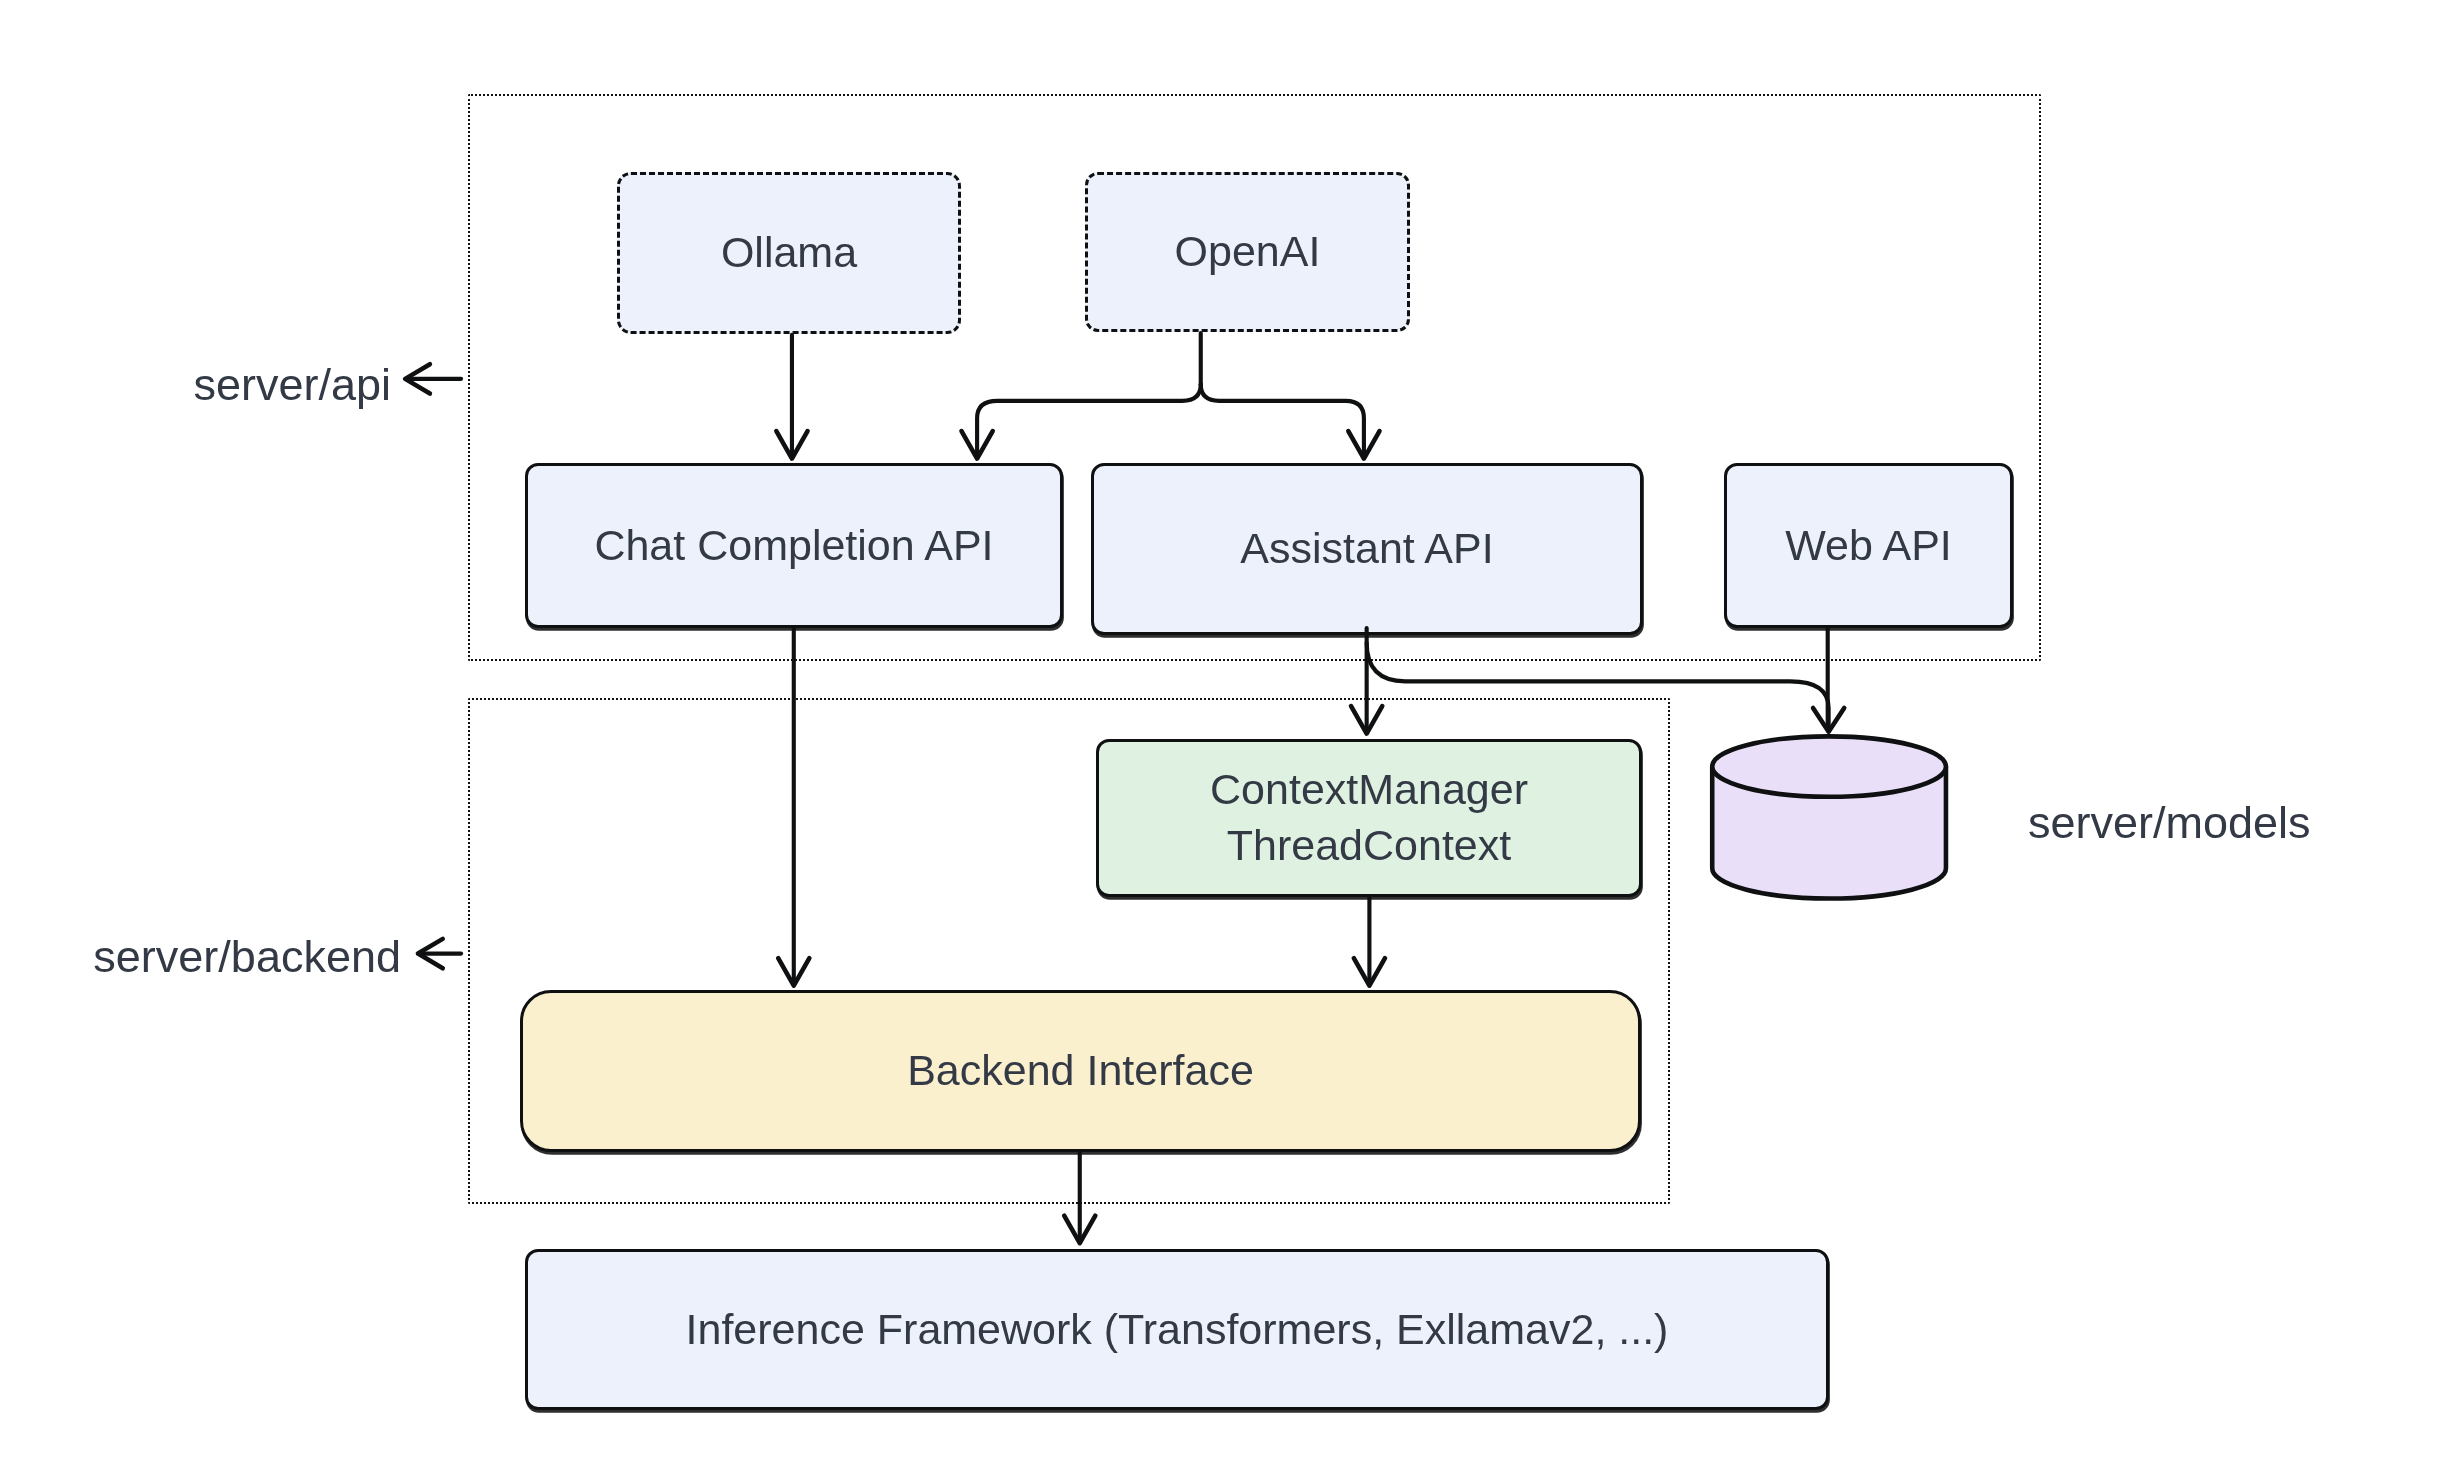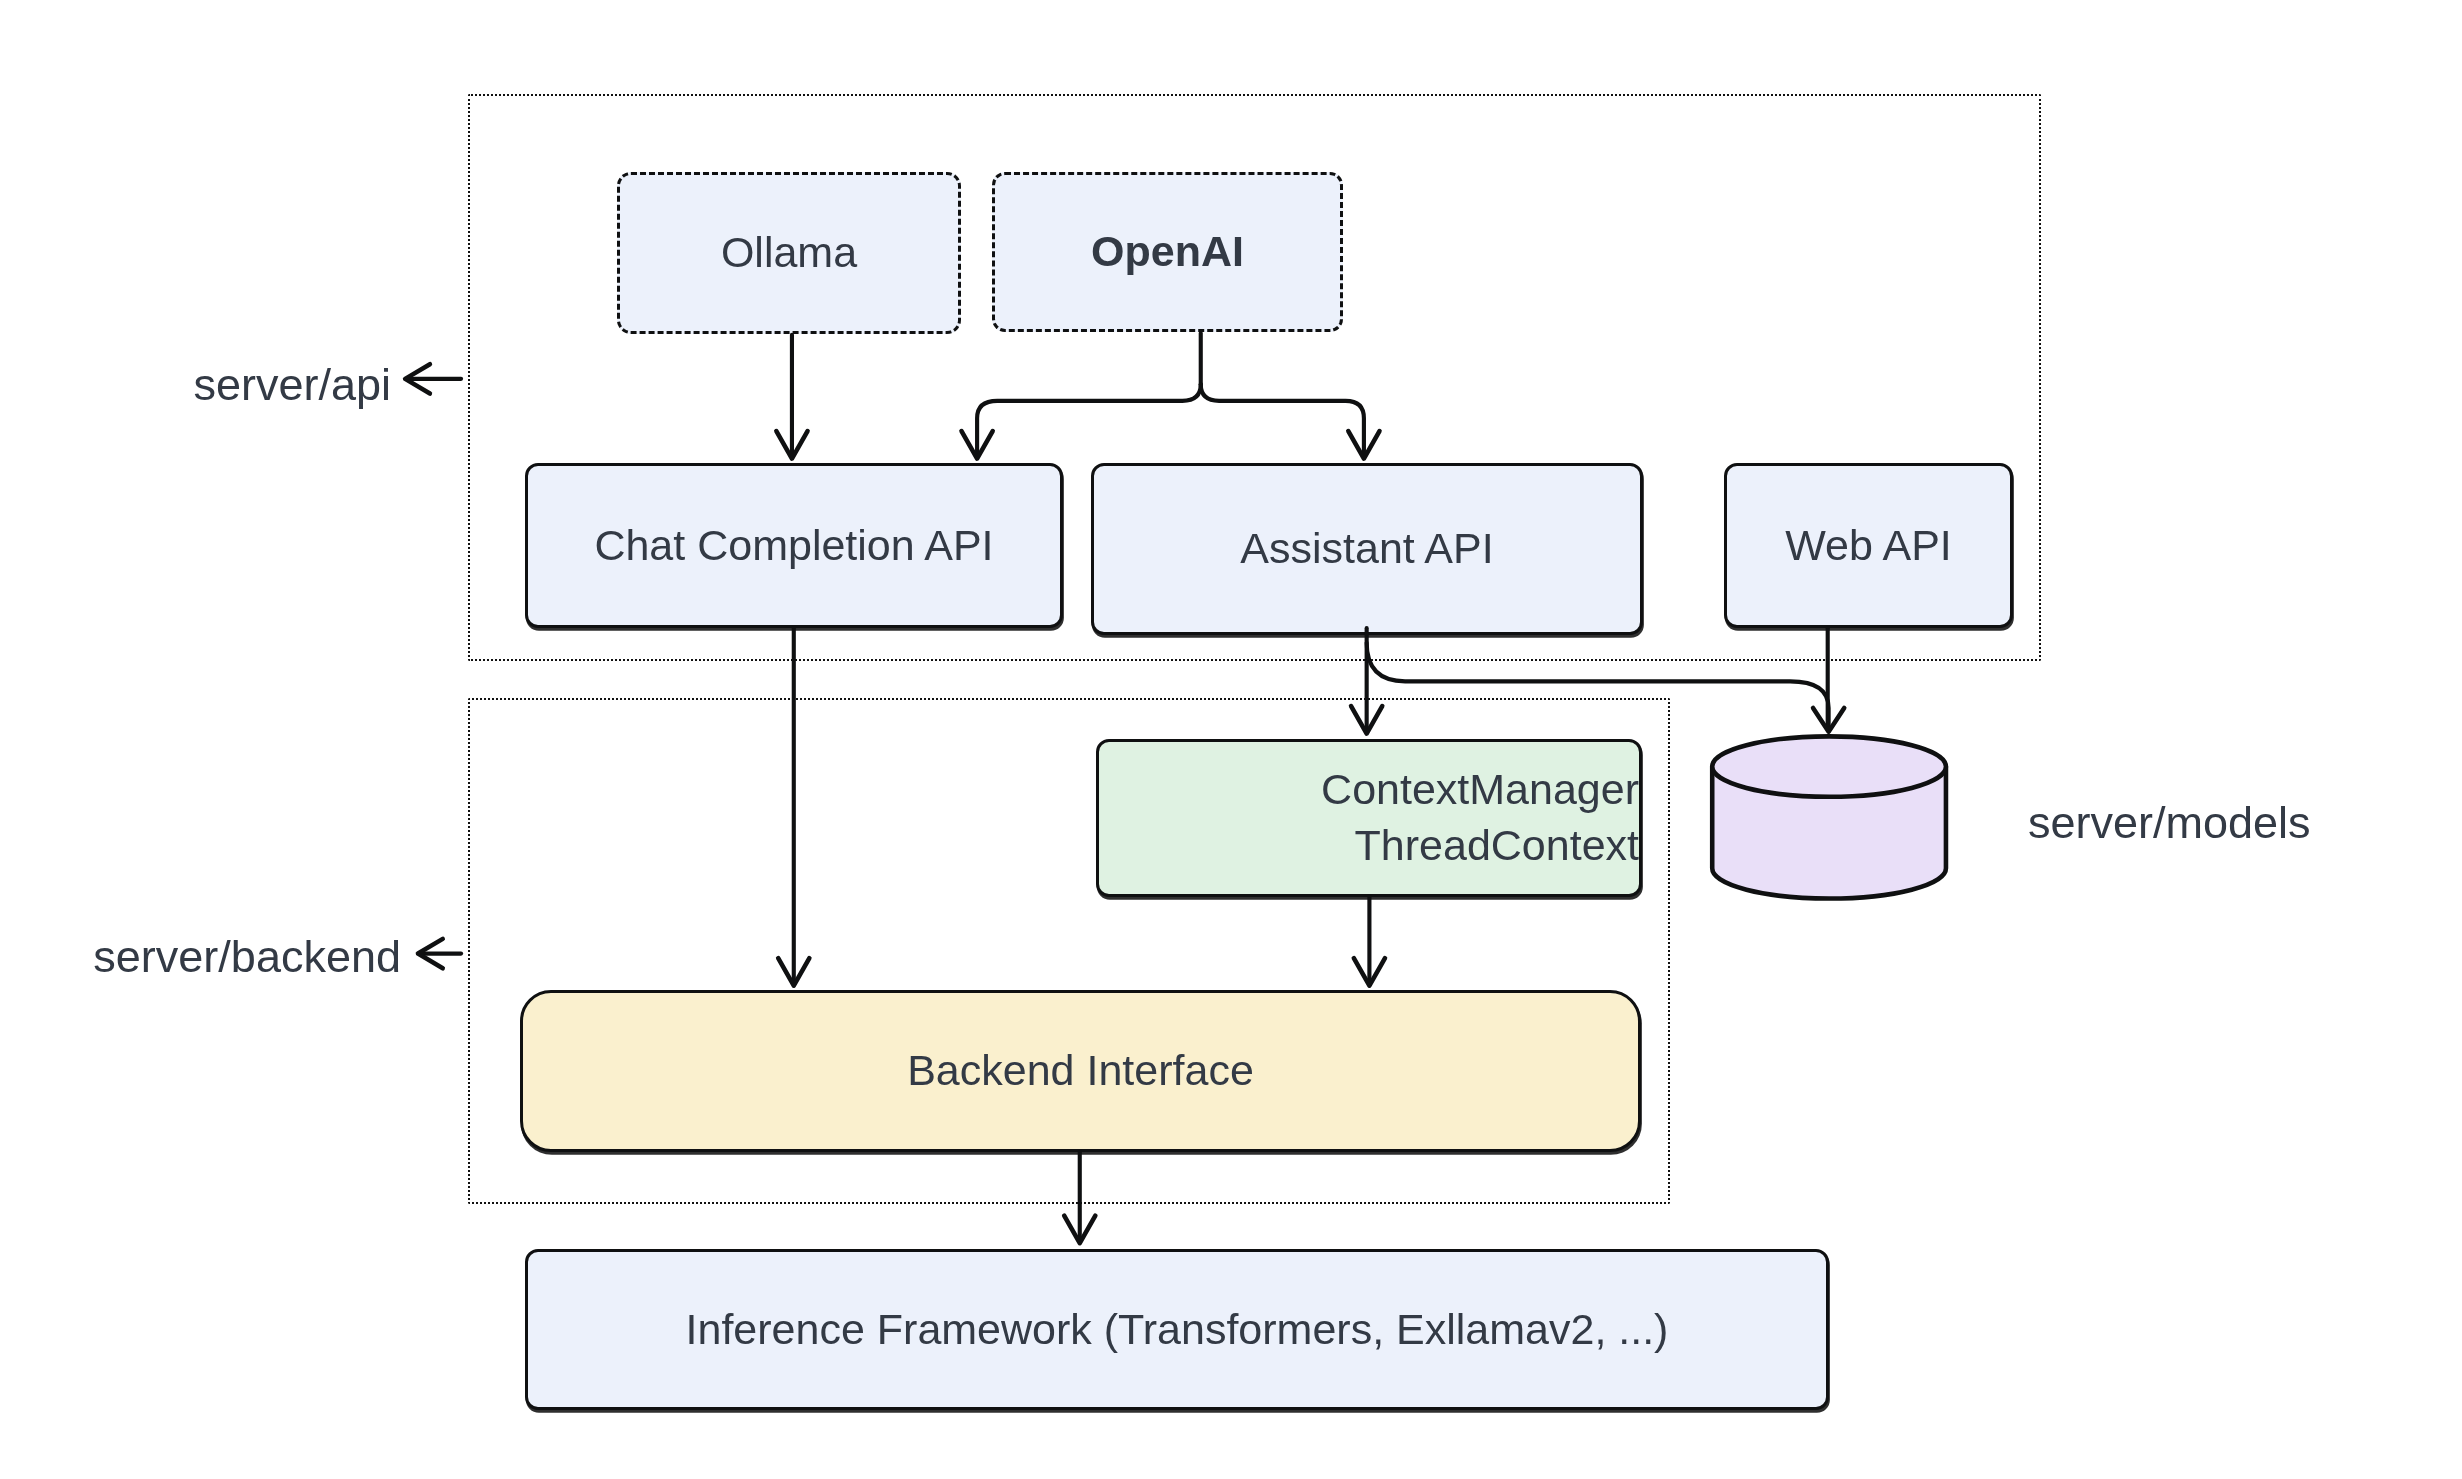--- a/index.html
+++ b/index.html
@@ -27,21 +27,21 @@
     justify-content: center;
     text-align: center;
     font-size: 43px;
     line-height: 1.3;
     color: var(--text, #333A45);
     box-shadow: 0.9px 2.8px 0 rgba(10,10,10,0.85);
     box-sizing: border-box;
   }
   .node.dashed { border-style: dashed; box-shadow: none; }
   .fill-blue   { background: var(--node-fill-blue,   #ECF1FB); }
-  .fill-green  { background: var(--node-fill-green,  #DFF2E2); align-items: flex-end; }
+  .fill-green  { background: var(--node-fill-green,  #DFF2E2); }
   .fill-yellow { background: var(--node-fill-yellow, #FAF0CE); border-radius: 31px; }
   .side-label {
     position: absolute;
     font-size: 45px;
     color: var(--text, #333A45);
     white-space: nowrap;
   }
   .side-label.right-aligned { }
   .cyl-label {
     position: absolute;
@@ -67,21 +67,21 @@
   <div class="container" style="left:468px; top:94px; width:1569px; height:563px;"></div>
   <div class="container" style="left:468px; top:698px; width:1198px; height:502px;"></div>
 
   <div class="side-label right-aligned" style="right:2071px; top:359px;">server/api</div>
   <div class="side-label right-aligned" style="right:2061px; top:931px;">server/backend</div>
   <div class="side-label" style="left:2028px; top:797px;">server/models</div>
 
   <div class="node dashed fill-blue" style="left:617px; top:172px; width:344px; height:162px;border-radius:14px;">
     <span>Ollama</span>
   </div>
-  <div class="node dashed fill-blue" style="left:992px; top:172px; width:351px; height:160px;font-weight:bold;">
+  <div class="node dashed fill-blue" style="left:1085px; top:172px; width:325px; height:160px;">
     <span>OpenAI</span>
   </div>
   <div class="node fill-blue" style="left:525px; top:463px; width:538px; height:165px;">
     <span>Chat Completion API</span>
   </div>
   <div class="node fill-blue" style="left:1091px; top:463px; width:552px; height:172px;">
     <span>Assistant API</span>
   </div>
   <div class="node fill-blue" style="left:1684px; top:463px; width:289px; height:165px;margin-left:40px;">
     <span>Web API</span>

